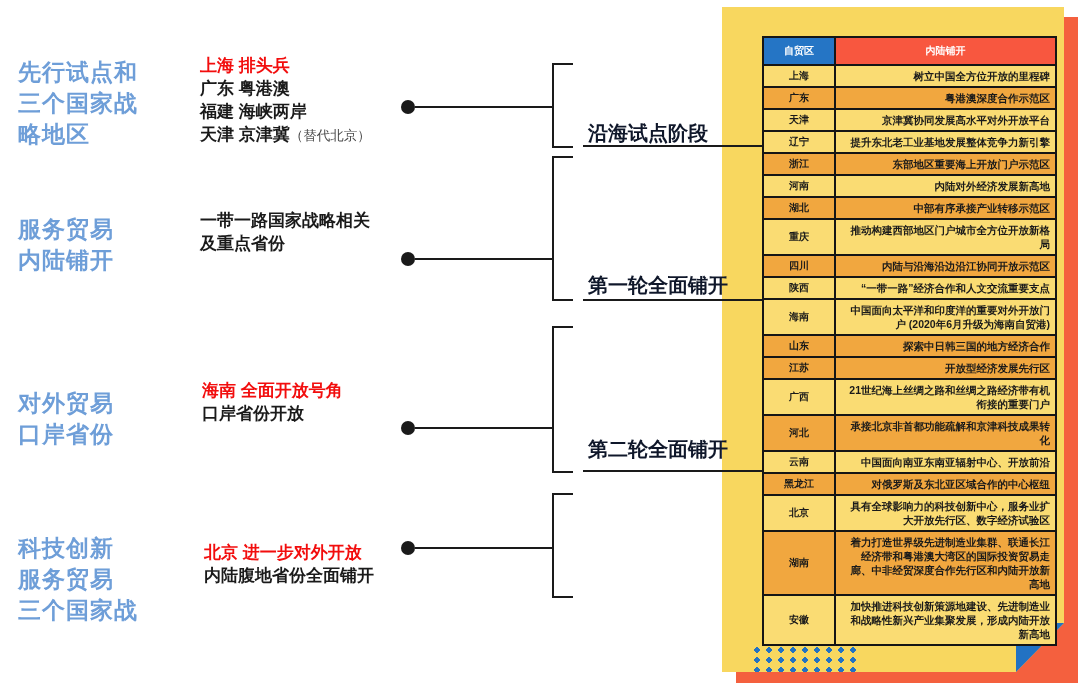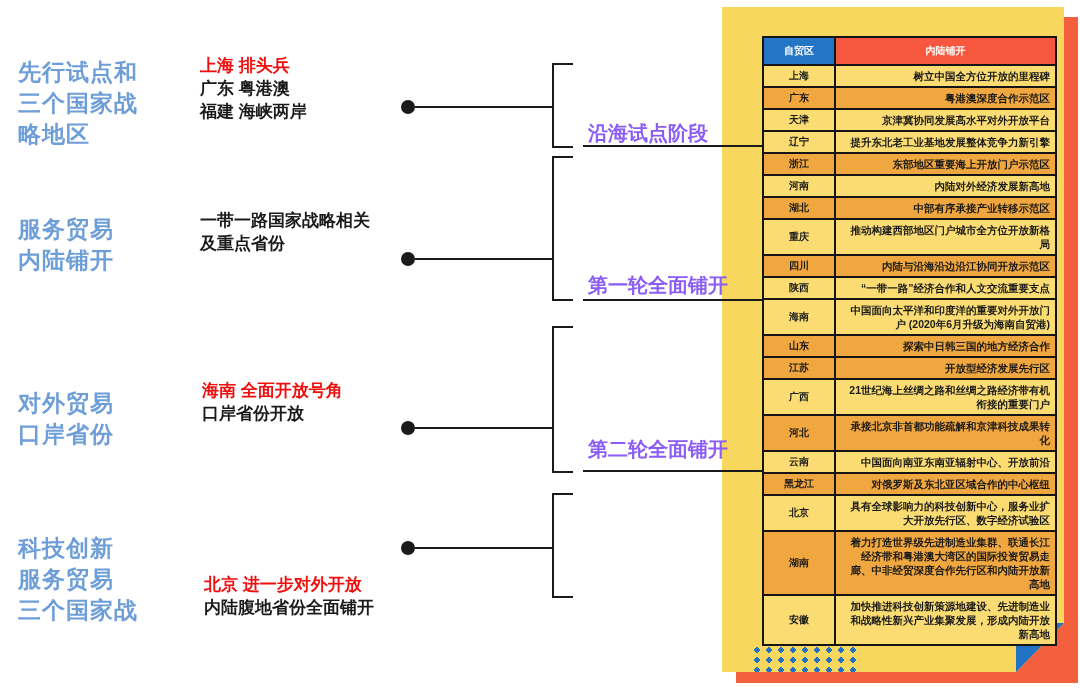--- a/index.html
+++ b/index.html
@@ -34,27 +34,27 @@
   td.strategy{font-size:10.5px;font-weight:bold;line-height:14px;padding:3px 5px;text-align:right;}
   tr.yellow td{background:var(--row-yellow);}
   tr.orange td{background:var(--row-orange);}
 
   
   .phase-heading{position:absolute;left:18px;color:var(--heading-blue);font-size:23px;line-height:31px;font-weight:600;white-space:pre-line;letter-spacing:1px;}
   .h1{top:57px;} .h2{top:214px;} .h3{top:388px;} .h4{top:533px;}
 
   
   .desc{position:absolute;width:260px;}
-  .d1{left:200px;top:54px;} .d2{left:200px;top:209px;} .d3{left:202px;top:379px;} .d4{left:204px;top:541px;margin-top:32px;}
+  .d1{left:200px;top:54px;} .d2{left:200px;top:209px;} .d3{left:202px;top:379px;} .d4{left:204px;top:541px;}
   .desc-line{font-size:17px;line-height:23px;font-weight:600;color:var(--text-black);white-space:nowrap;}
   .desc-line.red{color:var(--text-red);font-weight:bold;}
   .desc-line .note{font-size:13.5px;color:#4a4a4a;font-weight:400;}
 
   
-  .stage-label{position:absolute;font-size:20px;font-weight:bold;color:#8b5cf6;white-space:nowrap;}
+  .stage-label{position:absolute;font-size:20px;font-weight:bold;color:#0f172a;white-space:nowrap;}
   .s1{left:588px;top:120px;} .s2{left:588px;top:272px;} .s3{left:588px;top:436px;}
 
   svg.connectors{position:absolute;left:0;top:0;}
 </style>
 </head>
 <body>
 
 <div id="stage">
 
   <div class="panel-shadow"></div>
@@ -95,20 +95,21 @@
   <div class="phase-heading h3">对外贸易
 口岸省份</div>
   <div class="phase-heading h4">科技创新
 服务贸易
 三个国家战</div>
 
   <div class="desc d1">
       <div class="desc-line red"><span>上海  排头兵</span></div>
       <div class="desc-line black"><span>广东  粤港澳</span></div>
       <div class="desc-line black"><span>福建  海峡两岸</span></div>
+      <div class="desc-line black"><span>天津  京津冀</span><span class="note">（替代北京）</span></div>
     </div>
   <div class="desc d2">
       <div class="desc-line black"><span>一带一路国家战略相关</span></div>
       <div class="desc-line black"><span>及重点省份</span></div>
     </div>
   <div class="desc d3">
       <div class="desc-line red"><span>海南  全面开放号角</span></div>
       <div class="desc-line black"><span>口岸省份开放</span></div>
     </div>
   <div class="desc d4">

